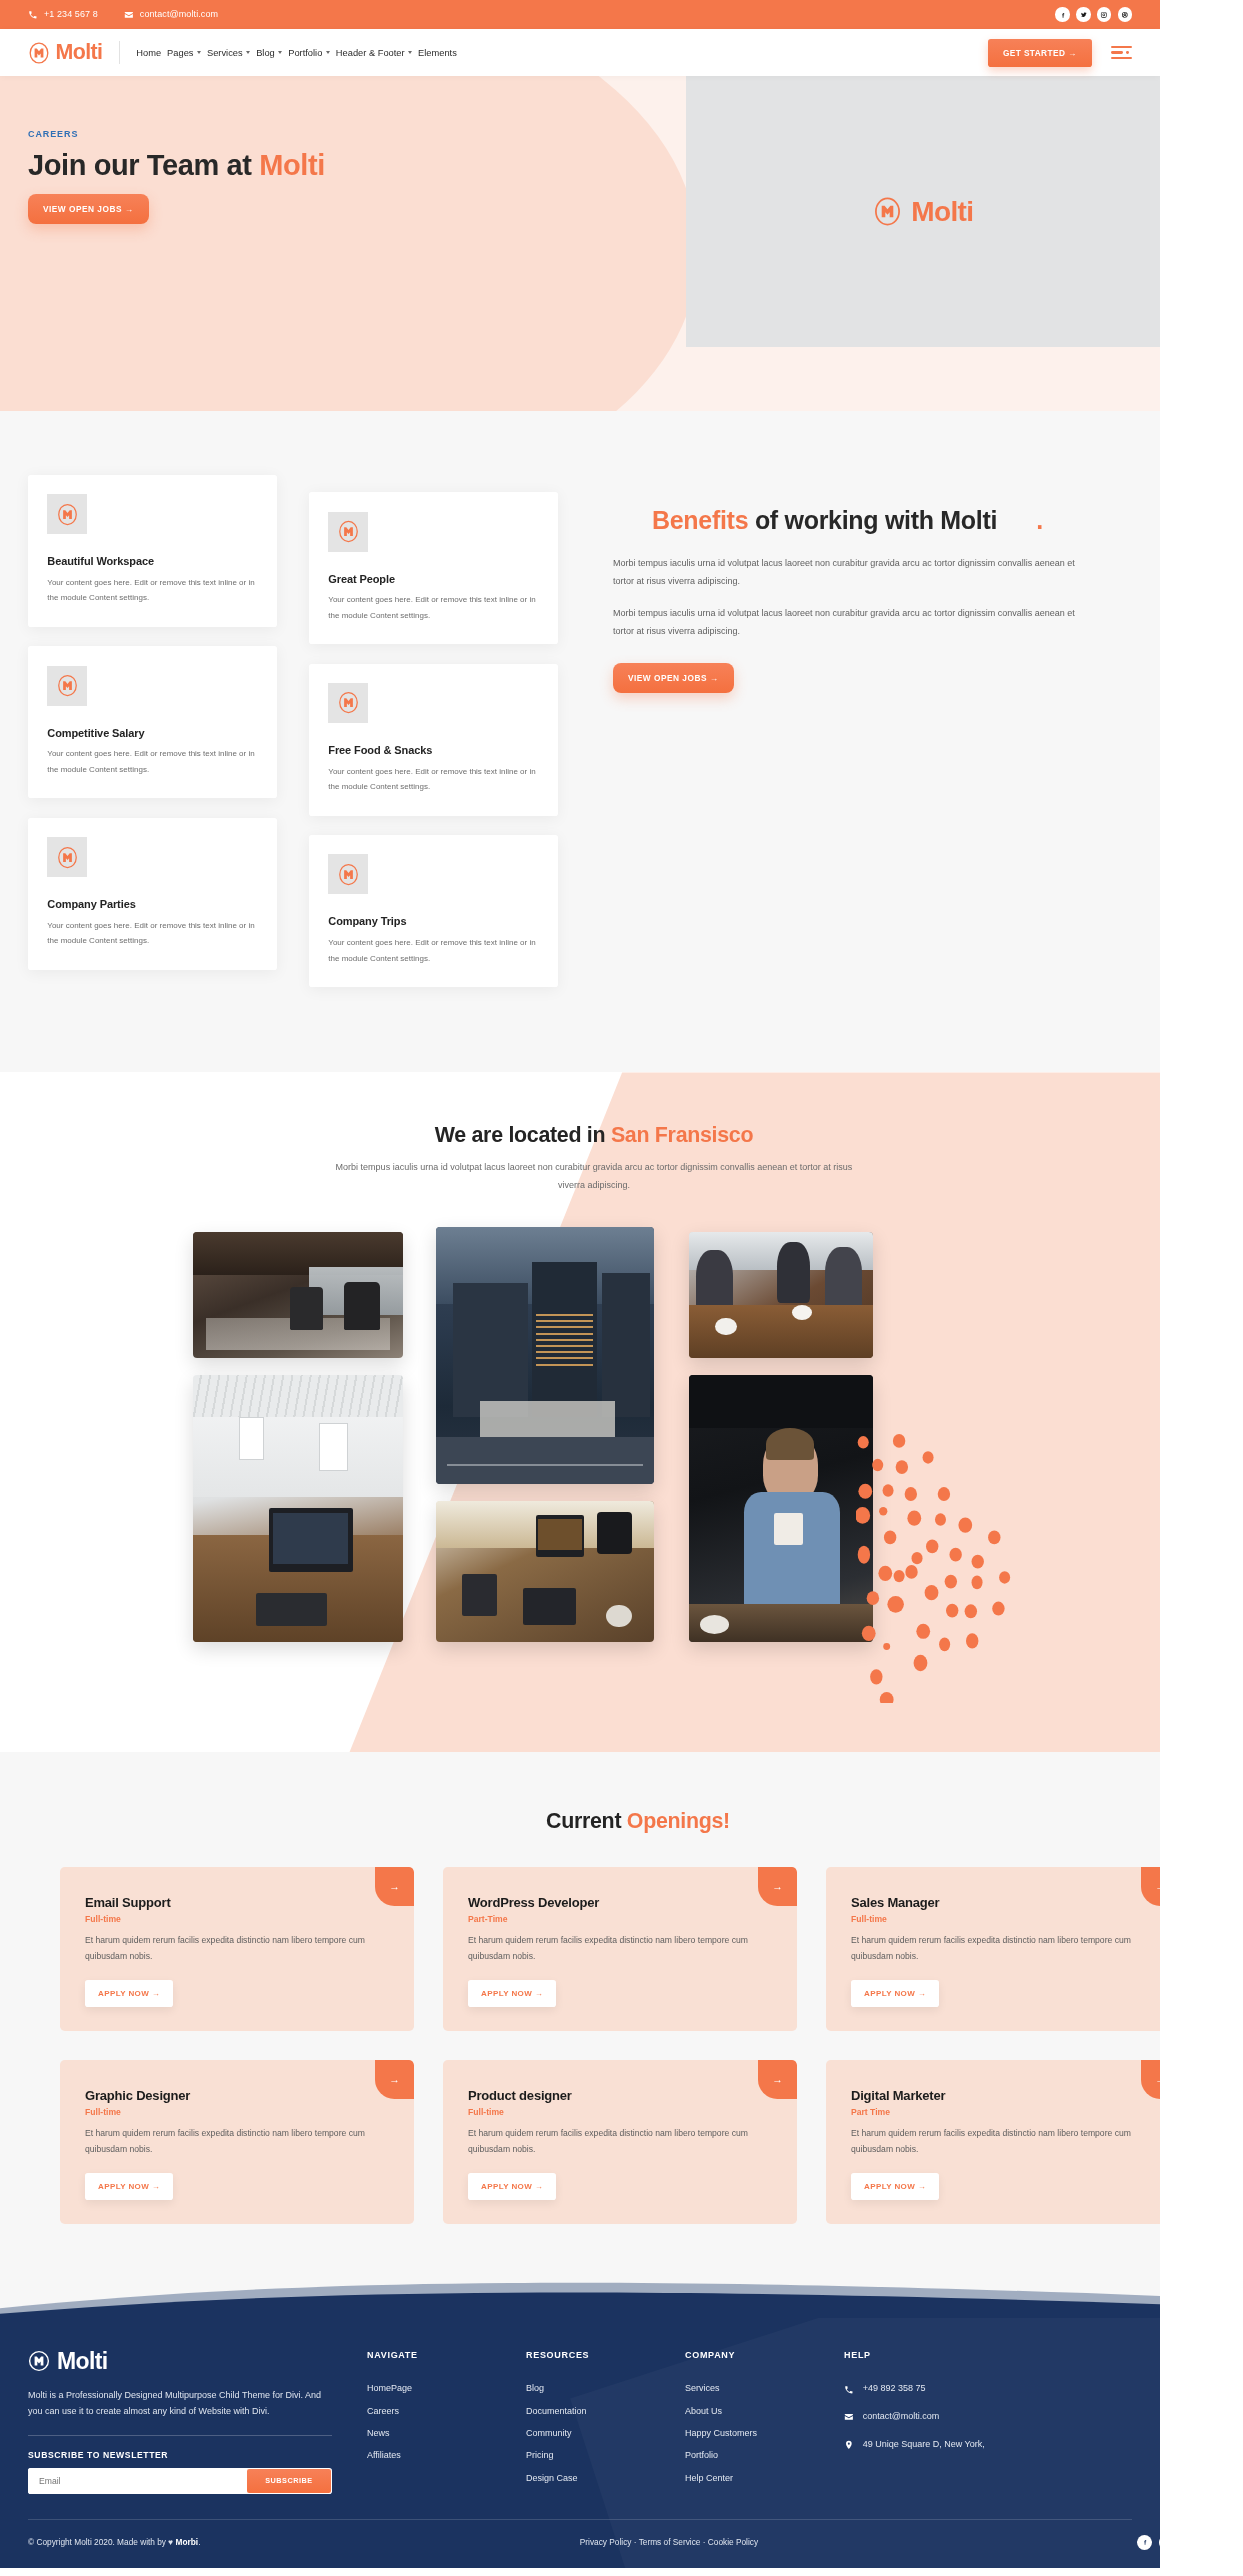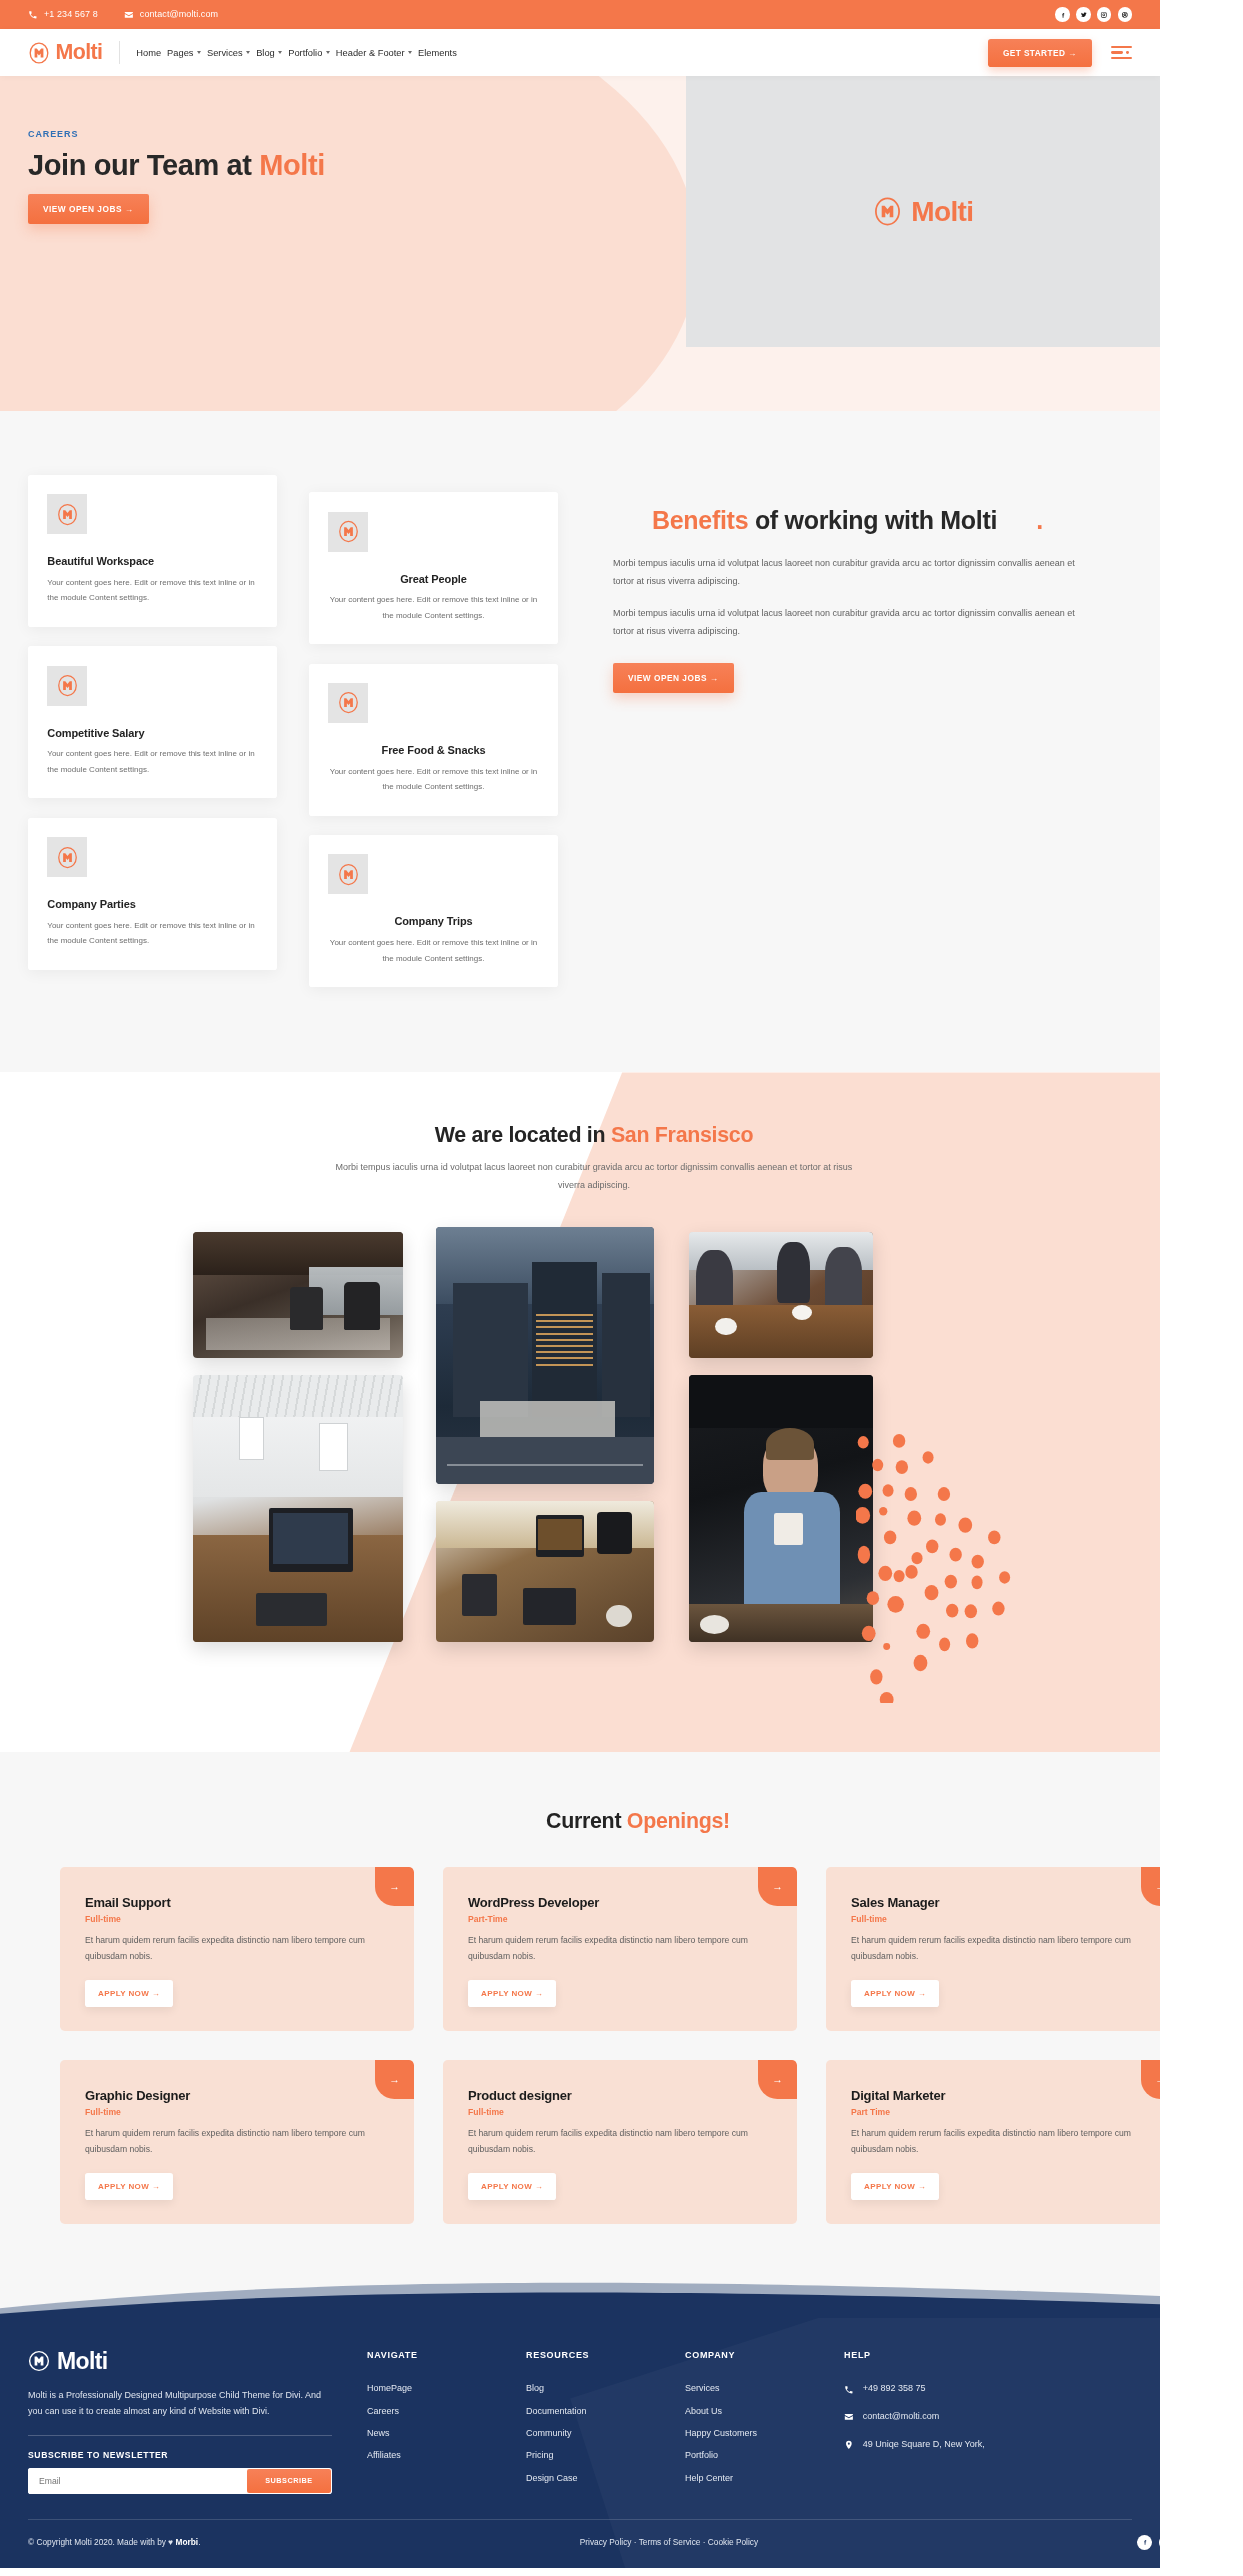--- a/index.html
+++ b/index.html
@@ -76,38 +76,38 @@
   .hero-inner { position: relative; width: 1188px; margin: 0 auto; padding: 0 28px; display: flex; height: 100%; }
   .hero-left { width: 553px; padding-top: 53px; }
   .eyebrow { color: #2F6FB5; font-size: 9px; font-weight: 700; letter-spacing: 0.9px; margin-bottom: 9.7px; }
   .hero-h1 { font-size: 29px; font-weight: 800; color: #282828; letter-spacing: -0.4px; line-height: 1.15; margin-bottom: 12.4px; }
   .hero-h1 .accent { color: #F4774A; }
   .hero-p { font-size: 9.7px; line-height: 1.85; color: #5c5c5c; width: 477px; margin-bottom: 28px; }
   .btn-orange {
     display: inline-flex; align-items: center; gap: 5.5px;
     background: linear-gradient(180deg,#F78158 0%,#F4703F 100%);
     color: #fff; font-size: 8.3px; font-weight: 700; letter-spacing: 0.5px;
-    padding: 9.7px 15px; border-radius: 2px; border: none;
+    padding: 9.7px 15px; border-radius: 8px; border: none;
     box-shadow: 0 5.5px 12.4px rgba(244,119,74,.30);
   }
   .hero-img {
     position: absolute; right: 28px; top: 0;
     width: 474px; height: 271px; background: #e2e3e4;
     display: flex; align-items: center; justify-content: center;
   }
   .hero-img-logo { display: flex; align-items: center; gap: 9.7px; }
   .hero-img-logo .brand-text { font-size: 28px; }
 
   
   .benefits { background: #F7F7F7; padding: 64px 28px 66px; }
   .benefits-inner { width: 1188px; margin: 0 auto; display: flex; gap: 0; }
   .cards-col { width: 546px; position: relative; }
   .cards-grid { display: flex; gap: 32px; }
   .col-a { width: 249px; padding-top: 0; }
-  .col-b { width: 249px; padding-top: 17.3px; text-align: center; }
+  .col-b { width: 249px; padding-top: 17.3px; }
   .bcard {
     background: #fff; border-radius: 2.8px; padding: 19.3px 19.3px 21px;
     box-shadow: 0 2.8px 15px rgba(0,0,0,.055); margin-bottom: 19.3px;
   }
   .bcard-ico {
     width: 40px; height: 40px; background: #e4e4e4;
     display: flex; align-items: center; justify-content: center; margin-bottom: 21px;
   }
   .bcard-ico svg { width: 25px; height: 25px; }
   .bcard h3 { font-size: 11px; font-weight: 700; color: #232323; margin-bottom: 7.6px; letter-spacing: -0.1px; }

